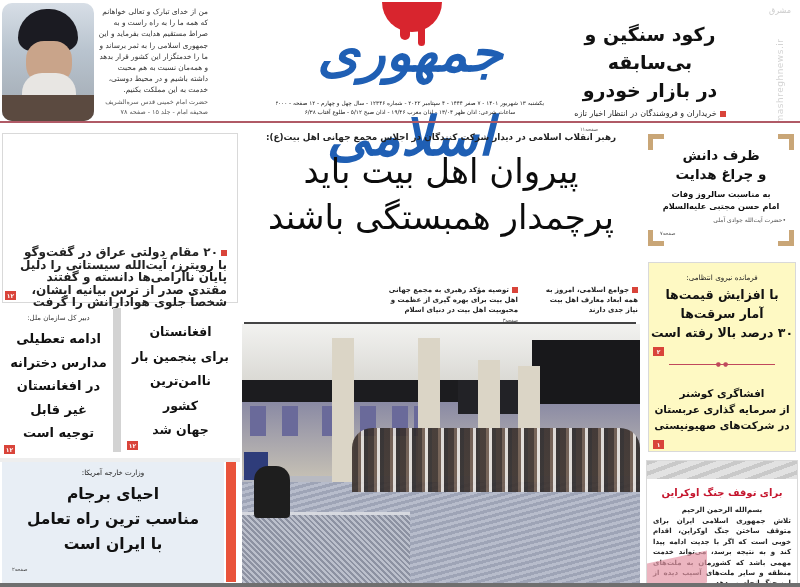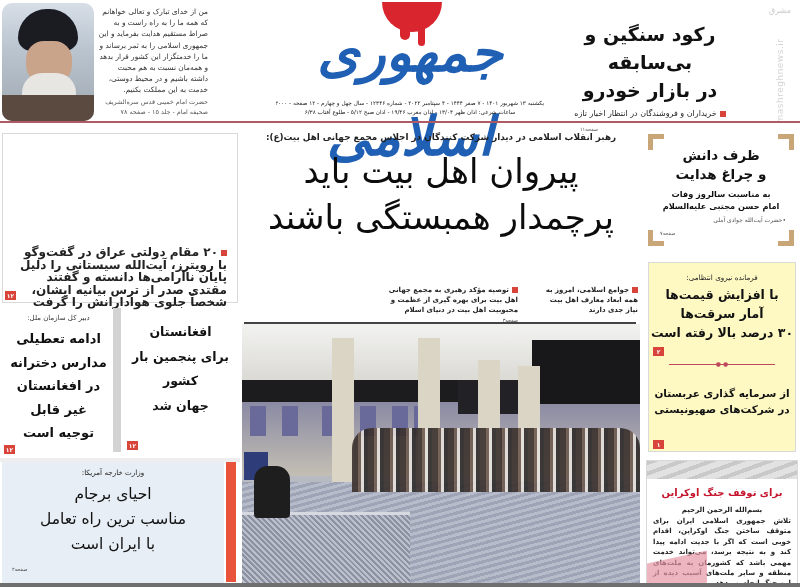--- a/index.html
+++ b/index.html
@@ -48,21 +48,21 @@
   .box-afg-un { left: 2px; top: 310px; width: 113px; height: 146px; background: #fff; }
   .box-afg-un .kicker { position: absolute; top: 4px; left: 0; right: 0; text-align: center; font-size: 7px; color: #333; }
   .box-afg-un .h { position: absolute; top: 17px; left: 0; right: 0; text-align: center; font-size: 13px; font-weight: bold; line-height: 23.5px; color: #111; }
   .vsep { left: 113px; top: 308px; width: 8px; height: 144px; background: #d3d3d3; }
   .box-afg { left: 123px; top: 310px; width: 115px; height: 146px; background: #fff; }
   .box-afg .h { position: absolute; top: 10px; left: 0; right: 0; text-align: center; font-size: 12.5px; font-weight: bold; line-height: 24.5px; color: #111; }
 
   .grey-bar { left: 0; top: 458px; width: 240px; height: 4px; background: #eeeeee; }
   .box-jcpoa { left: 2px; top: 462px; width: 222px; height: 122px; background: #e8eef5; }
   .box-jcpoa .kicker { position: absolute; top: 6px; left: 0; right: 0; text-align: center; font-size: 7.2px; color: #222; }
-  .box-jcpoa .h { position: absolute; top: 20px; left: 0; right: 0; text-align: center; font-size: 15.5px; font-weight: normal; line-height: 25px; color: #111; }
+  .box-jcpoa .h { position: absolute; top: 20px; left: 0; right: 0; text-align: center; font-size: 15.5px; font-weight: bold; line-height: 25px; color: #111; }
   .box-jcpoa .page { position: absolute; left: 10px; top: 104px; font-size: 5px; color: #444; }
   .jcpoa-stripe { left: 226px; top: 462px; width: 10px; height: 120px; background: #e9533b; }
   .bottom-rule { left: 0; top: 583px; width: 800px; height: 4px; background: #6f6f6f; }
 
   
   .center-kicker { left: 244px; top: 132px; width: 394px; text-align: center; font-size: 8.8px; font-weight: bold; color: #222; }
   .center-headline { left: 244px; top: 148px; width: 394px; text-align: center; font-size: 34px; font-weight: normal; line-height: 46px; color: #0c0c0c; letter-spacing: -0.5px; }
   .bullets { left: 244px; top: 285px; width: 394px; height: 36px; display: flex; flex-direction: row; gap: 6px; }
   .bullet { font-size: 7px; line-height: 10px; text-align: right; color: #222; font-weight: bold; }
   .bullet .pg { font-size: 5px; color: #444; font-weight: normal; }
@@ -167,20 +167,21 @@
   </div>
   <div class="pnum" style="left:2px; bottom:2px;">۱۲</div>
 </div>
 
 <div class="abs vsep"></div>
 
 <div class="abs box-afg">
   <div class="h">
     <div>افغانستان</div>
     <div>برای پنجمین بار</div>
+    <div>ناامن‌ترین</div>
     <div>کشور</div>
     <div>جهان شد</div>
   </div>
   <div class="pnum" style="left:4px; bottom:6px;">۱۲</div>
 </div>
 
 <div class="abs grey-bar"></div>
 
 <div class="abs box-jcpoa">
   <div class="kicker">وزارت خارجه آمریکا:</div>
@@ -250,20 +251,21 @@
   <div class="kicker">فرمانده نیروی انتظامی:</div>
   <div class="h">
     <div>با افزایش قیمت‌ها</div>
     <div>آمار سرقت‌ها</div>
     <div>۳۰ درصد بالا رفته است</div>
   </div>
   <div class="pnum" style="left:4px; top:84px;">۲</div>
   <div class="divider"></div>
   <div class="dots">●●</div>
   <div class="h2">
+    <div>افشاگری کوشنر</div>
     <div>از سرمایه گذاری عربستان</div>
     <div>در شرکت‌های صهیونیستی</div>
   </div>
   <div class="pnum" style="left:4px; bottom:2px;">۱</div>
 </div>
 
 <div class="abs box-ukraine">
   <div class="strip"></div>
   <div class="h">برای توقف جنگ اوکراین</div>
   <div class="basmala">بسم‌الله الرحمن الرحیم</div>

